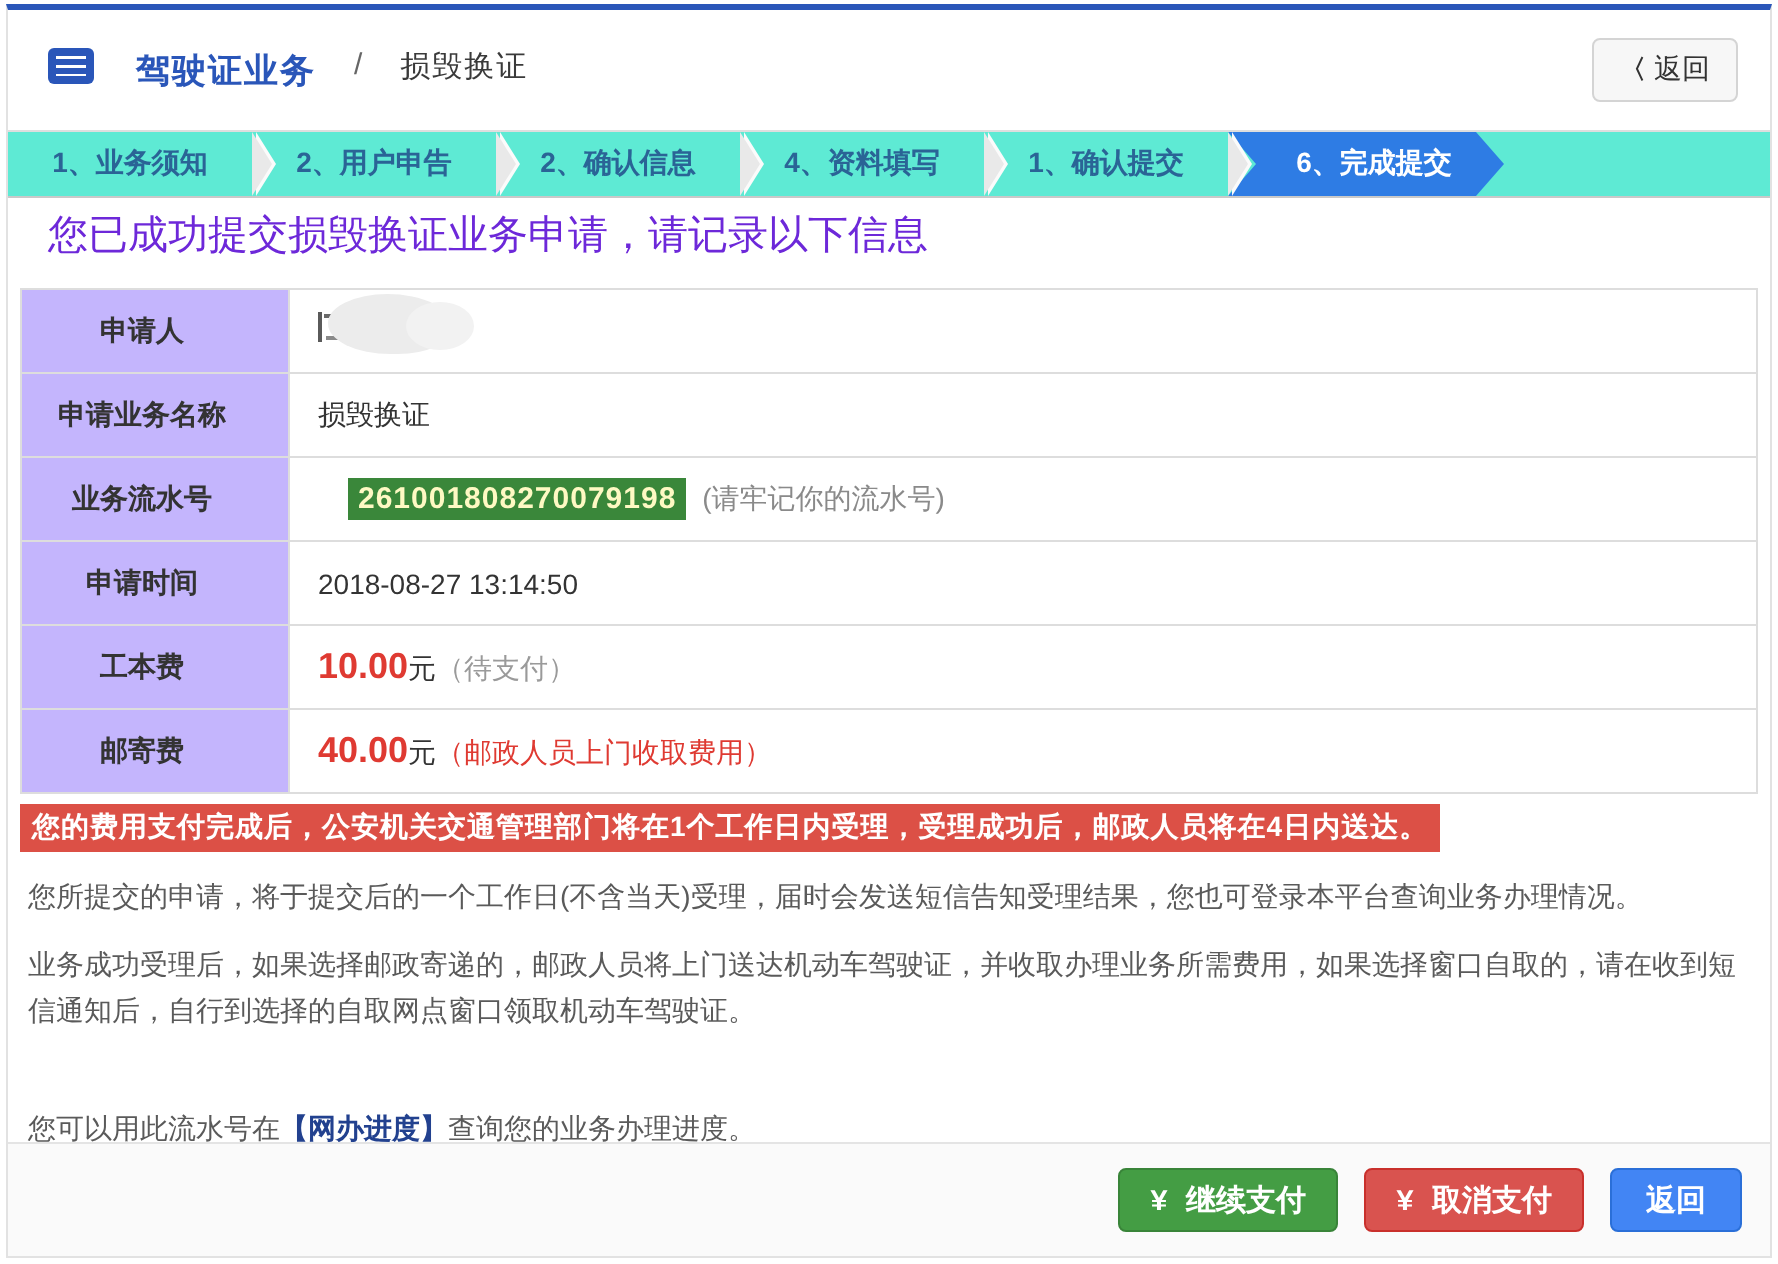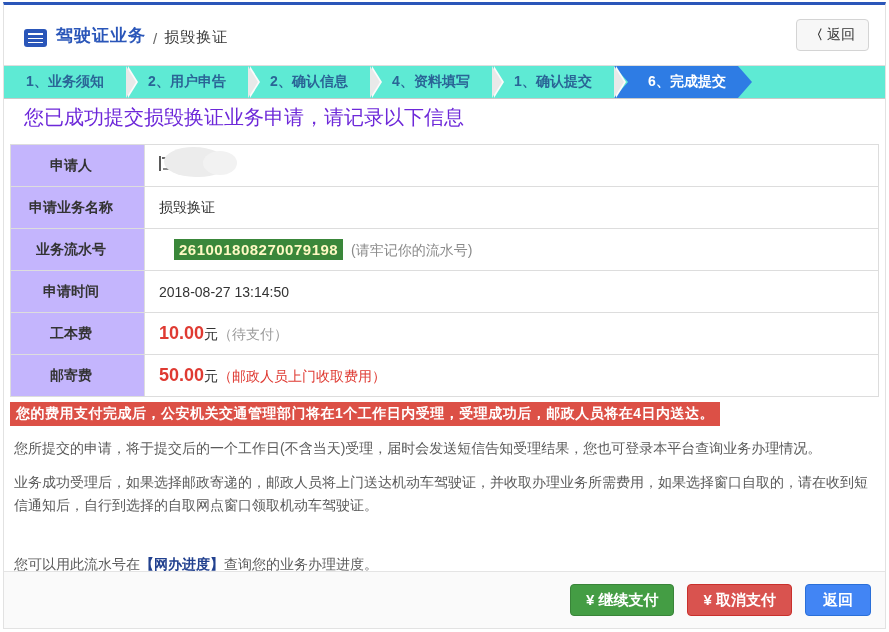--- a/index.html
+++ b/index.html
@@ -6,21 +6,21 @@
   html,body { background:#fff; }
   body { font-family:"Liberation Sans","DejaVu Sans",sans-serif; }
   .page { position:relative; width:889px; height:632px; background:#fff; overflow:hidden; }
   .panel { position:absolute; left:3px; right:3px; top:2px; bottom:3px;
            border:1px solid #e2e2e2; border-top:3px solid var(--brand_blue,#1f5ba5);
            background:#fff; overflow:hidden; }
 
   
   .hdr { height:60px; display:flex; align-items:center; justify-content:space-between;
          padding:0 16px 0 20px; }
-  .crumb { display:flex; align-items:flex-end; }
+  .crumb { display:flex; align-items:flex-start;gap:12px; }
   .hicon { width:23px; height:18px; border-radius:3px; background:var(--brand_blue,#2a56b9);
            position:relative; display:inline-block; margin-right:9px; }
   .hicon::after { content:""; position:absolute; left:4px; right:4px; top:4px; bottom:4px;
            background:repeating-linear-gradient(to bottom,#fff 0 1.6px,rgba(255,255,255,0) 1.6px 4.6px); }
   .crumb-root { color:var(--brand_blue,#2a56b9); font-size:17px; font-weight:bold; letter-spacing:1px; }
   .crumb-sep { color:#666; font-size:15px; margin:0 7px; }
   .crumb-cur { color:#3a3a3a; font-size:15px; letter-spacing:1px; }
   .back-btn { display:inline-flex; align-items:center; gap:4px; cursor:pointer;
               background:#f7f7f7; border:1px solid #d4d4d4; border-radius:4px;
               padding:6px 13px; font-size:14px; color:#333;
@@ -75,21 +75,21 @@
   .paras { margin:6px 10px 0 10px; }
   .para { font-size:14px; color:#5a5a5a; line-height:23px; margin-top:11px; }
   .para-progress { margin-top:36px; }
   .progress-link { color:var(--link_navy,#22418f); font-weight:bold; }
 
   
   .ftr { position:absolute; left:0; right:0; bottom:0; height:57px; background:#fafafa;
          border-top:1px solid #e4e4e4; display:flex; align-items:center;
          justify-content:flex-end; gap:13px; padding-right:14px; }
   .btn { height:32px; padding:0 15px; border-radius:4px; color:#fff; font-size:15px;
-         font-weight:bold; border:1px solid transparent; cursor:pointer; font-family:Liberation Sans, sans-serif; }
+         font-weight:bold; border:1px solid transparent; cursor:pointer; font-family:Liberation Mono, monospace; }
   .btn-green { background:var(--btn_green,#449d44); border-color:#398439; }
   .btn-red { background:var(--btn_red,#d9534f); border-color:#c9302c; }
   .btn-blue { background:var(--btn_blue,#4285f4); border-color:#2a6fd8; padding:0 17px; }
 </style>
 </head>
 <body>
 
 <div class="page">
   <div class="panel">
 
@@ -147,21 +147,21 @@
       </tr>
       <tr>
         <th>工本费</th>
         <td>
           <span class="amount">10.00</span><span class="unit">元</span><span class="fee-note-gray">（待支付）</span>
         </td>
       </tr>
       <tr>
         <th>邮寄费</th>
         <td>
-          <span class="amount">50.00</span><span class="unit">元</span><span class="fee-note-red">（邮政人员上门收取费用）</span>
+          <span class="amount">40.00</span><span class="unit">元</span><span class="fee-note-red">（邮政人员上门收取费用）</span>
         </td>
       </tr>
     </tbody>
       </table>
 
     <div class="banner-wrap">
       <span class="banner">您的费用支付完成后，公安机关交通管理部门将在1个工作日内受理，受理成功后，邮政人员将在4日内送达。</span>
     </div>
 
     <div class="paras">

